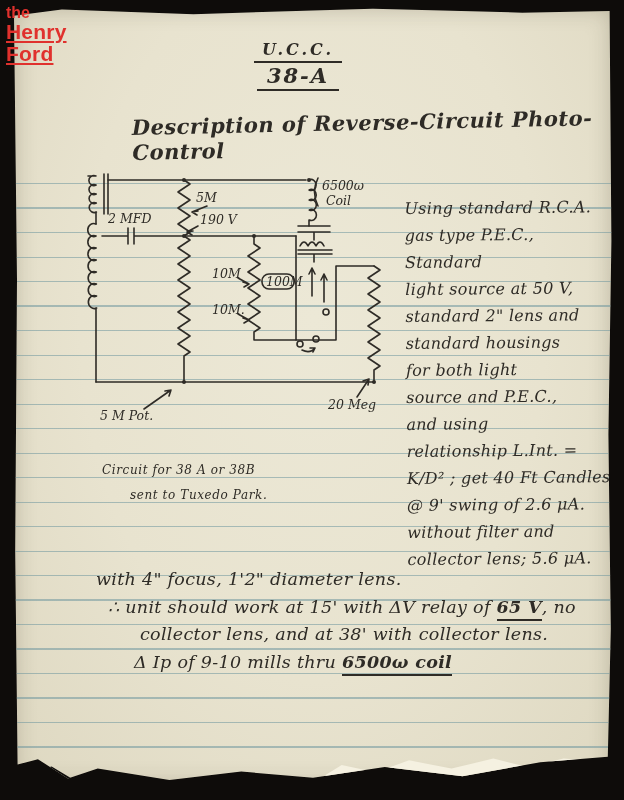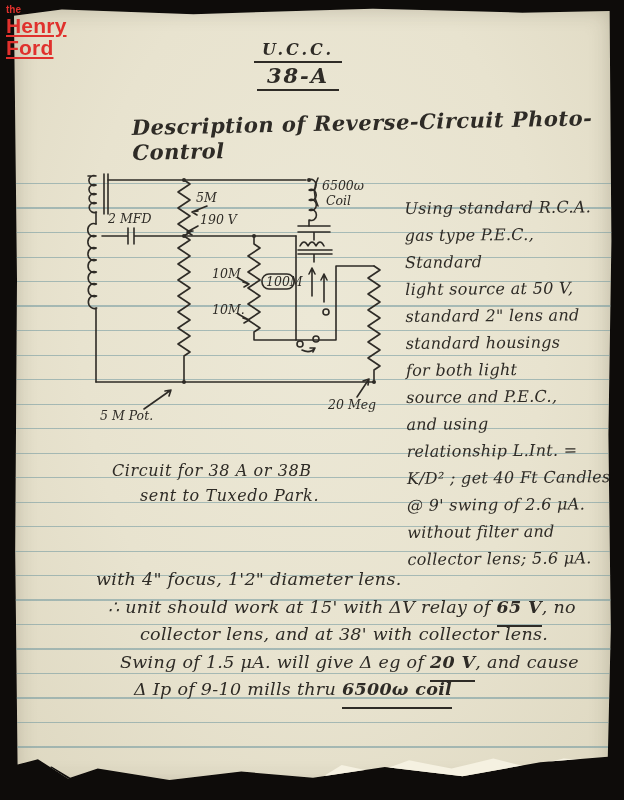--- a/index.html
+++ b/index.html
@@ -20,48 +20,48 @@
       rgba(110,150,158,.55) 23px, rgba(110,150,158,.55) 24.5px);}
   .torn{position:absolute;left:52%;right:1%;bottom:4px;height:24px;background:#f5f1e1;
     transform:rotate(-2deg);
     clip-path:polygon(0 60%,6% 20%,18% 55%,30% 10%,45% 50%,60% 15%,72% 55%,85% 25%,100% 45%,100% 100%,0 100%);}
   .notch{position:absolute;left:-2px;bottom:-2px;width:72px;height:28px;background:#0e0c0a;
     clip-path:polygon(0 100%,100% 100%,55% 30%,20% 55%,0 20%);}
 
   
   .logo{position:absolute;left:6px;top:5px;color:#e0312d;
     font-family:"Liberation Sans", sans-serif;font-weight:700;line-height:1.02;}
-  .logo .l1{font-size:10px;}
+  .logo .l1{font-size:16px;}
   .logo .l2,.logo .l3{font-size:21px;letter-spacing:.2px;text-decoration:underline;}
 
   
   .ink{color:#2e2b26;font-style:italic;}
   .heading{position:absolute;left:0;right:30px;top:32px;text-align:center;}
   .h-org{display:inline-block;font-size:16px;letter-spacing:3px;font-weight:600;
     border-bottom:2px solid #2e2b26;padding:0 8px 2px;}
   .h-model{display:inline-block;font-size:21px;letter-spacing:2px;font-weight:700;
     border-bottom:2px solid #2e2b26;padding:0 10px 1px;margin-top:0;}
   .subtitle{position:absolute;left:118px;top:102px;width:470px;font-size:21px;
     letter-spacing:.5px;transform:rotate(-1.2deg);font-weight:600;}
 
-  .caption{position:absolute;left:98px;top:450px;font-size:16px;line-height:25px;letter-spacing:.6px;}
+  .caption{position:absolute;left:88px;top:450px;font-size:12px;line-height:25px;letter-spacing:.6px;}
   .caption .c2{padding-left:28px;}
   .caption .c3{padding-left:12px;}
 
   .sidenote{position:absolute;left:392px;top:186px;width:212px;font-size:16px;line-height:27px;
     letter-spacing:.3px;transform:rotate(-.5deg);}
 
   .bottomnote{position:absolute;left:70px;top:558px;width:534px;font-size:17.5px;line-height:27.5px;
     letter-spacing:.3px;}
   .bottomnote .b1{padding-left:12px;}
   .bottomnote .b2{padding-left:24px;}
   .bottomnote .b3{padding-left:56px;}
   .bottomnote .b4{padding-left:36px;}
   .bottomnote .b5{padding-left:50px;}
-  .u{border-bottom:2px solid #2e2b26;font-weight:700;padding-bottom:8px;margin-top:48px;}
+  .u{border-bottom:2px solid #2e2b26;font-weight:700;padding-bottom:2px;margin-top:48px;}
 
   
   .circuit{position:absolute;left:60px;top:158px;width:350px;height:290px;pointer-events:none;}
   .circuit path, .circuit rect, .circuit circle{stroke:#2e2b26;stroke-width:1.6;fill:none;
     stroke-linecap:round;stroke-linejoin:round;}
   .circuit circle.dot{fill:#2e2b26;stroke:none;}
   .circuit text{font-family:"DejaVu Serif", serif;font-style:italic;font-size:12.5px;fill:#2e2b26;
     stroke:none;}
 </style>
 </head>
@@ -164,23 +164,20 @@
       <div>without filter and</div>
       <div>collector lens; 5.6 μA.</div>
     </div>
 
     <div class="bottomnote ink">
       <div class="b1">with 4" focus, 1'2" diameter lens.</div>
       <div class="b2">
         <span>∴ unit should work at 15' with ΔV relay of </span><span class="u">65 V</span><span>, no</span>
       </div>
       <div class="b3">collector lens, and at 38' with collector lens.</div>
-      <div class="b4">
-        <span>Swing of 1.5 μA. will give Δ eg of </span><span class="u">20 V</span><span>, and cause</span>
-      </div>
       <div class="b5">
         <span>Δ Ip of 9-10 mills thru </span><span class="u">6500ω coil</span><span></span>
       </div>
     </div>
   </div>
 
   <div class="logo">
     <div class="l1">the</div>
     <div class="l2">Henry</div>
     <div class="l3">Ford</div>

